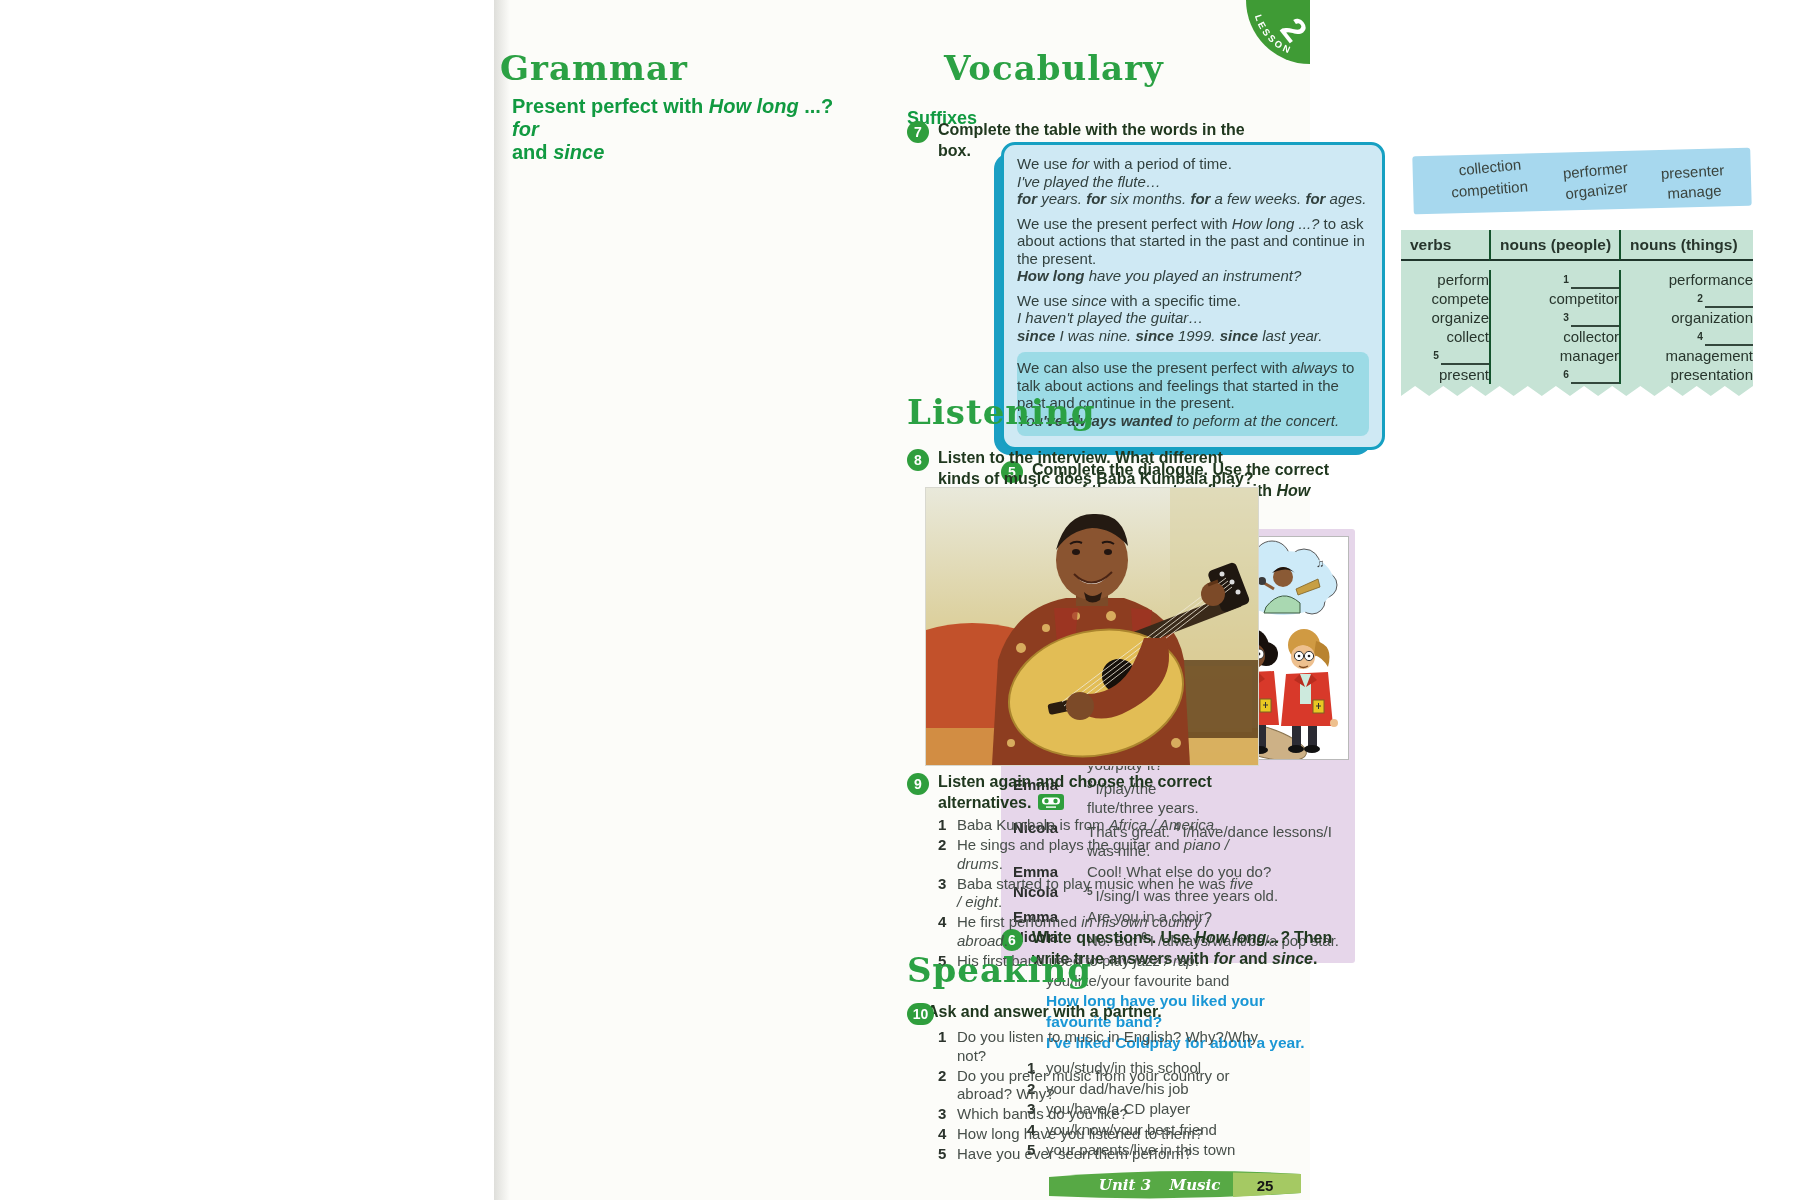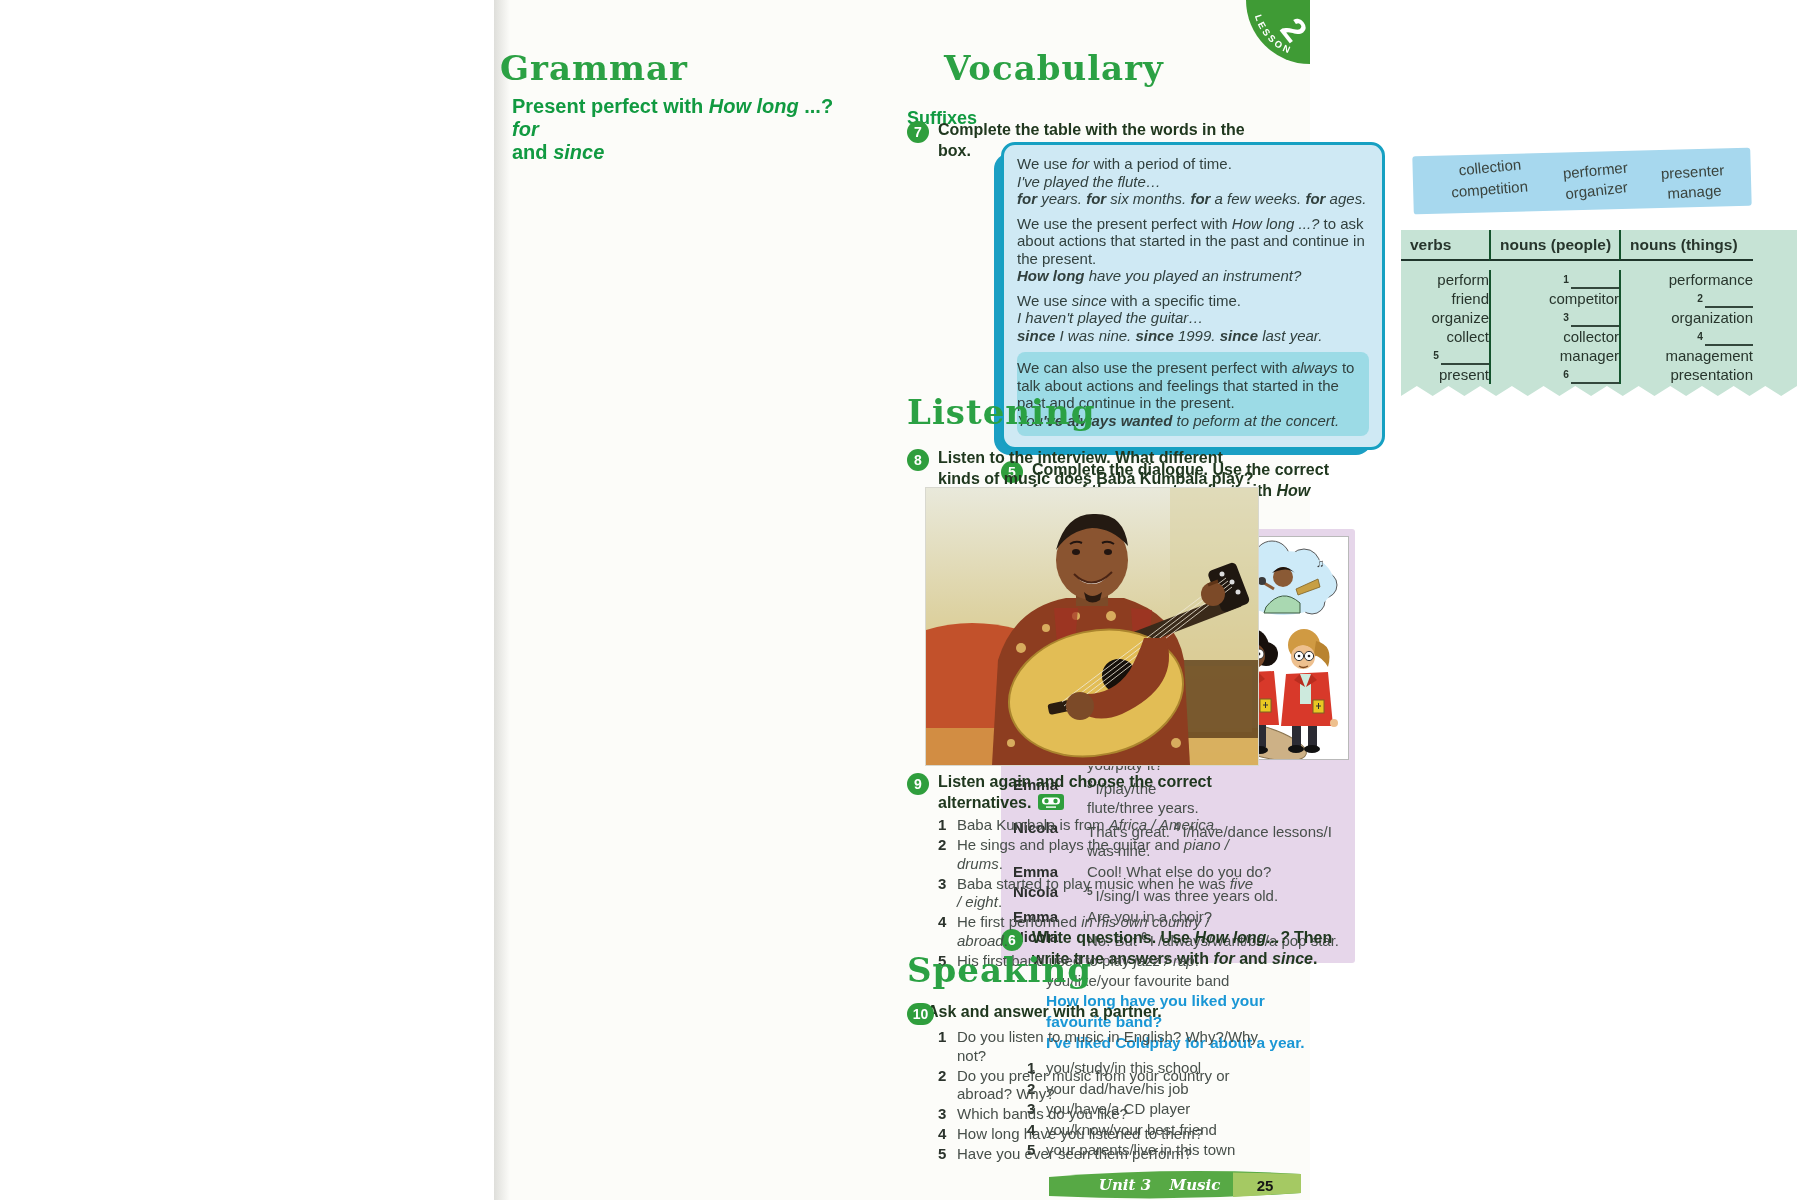--- a/index.html
+++ b/index.html
@@ -40,21 +40,21 @@
   
   .wordbox{left:919px;top:152px;width:338px;height:58px;background:#a7d8ee;border-radius:3px;transform:rotate(-1.5deg);font-size:15px;color:#3a433d;}
   .wordbox span{position:absolute;display:inline-block;}
   .wb0{left:46px;top:4px;transform:rotate(-4deg);}
   .wb1{left:150px;top:10px;transform:rotate(-4deg);}
   .wb2{left:248px;top:14px;transform:rotate(-2deg);}
   .wb3{left:38px;top:26px;transform:rotate(-3deg);}
   .wb4{left:152px;top:30px;transform:rotate(-5deg);}
   .wb5{left:254px;top:34px;transform:rotate(-2deg);}
   
-  .vtable{left:907px;top:230px;width:396px;background:#c6e3d5;color:#27352c;clip-path:polygon(0 0,100% 0,100% 94%,96% 100%,92% 94%,88% 100%,84% 94%,80% 100%,76% 94%,72% 100%,68% 94%,64% 100%,60% 94%,56% 100%,52% 94%,48% 100%,44% 94%,40% 100%,36% 94%,32% 100%,28% 94%,24% 100%,20% 94%,16% 100%,12% 94%,8% 100%,4% 94%,0 100%);padding-bottom:12px;}
+  .vtable{left:907px;top:230px;width:352px;background:#c6e3d5;color:#27352c;clip-path:polygon(0 0,100% 0,100% 94%,96% 100%,92% 94%,88% 100%,84% 94%,80% 100%,76% 94%,72% 100%,68% 94%,64% 100%,60% 94%,56% 100%,52% 94%,48% 100%,44% 94%,40% 100%,36% 94%,32% 100%,28% 94%,24% 100%,20% 94%,16% 100%,12% 94%,8% 100%,4% 94%,0 100%);padding-bottom:12px;}
   .vt-header,.vt-body{display:grid;grid-template-columns:88px 130px 134px;}
   .vt-hcell{font-weight:bold;font-size:15.5px;padding:6px 0 5px 9px;border-bottom:2px solid #1f352b;}
   .vt-hcell.c1,.vt-hcell.c2,.vt-cell.c1,.vt-cell.c2{border-left:2px solid #14532d;}
   .vt-body{grid-auto-rows:19px;padding-top:9px;text-align:right;}
   .vt-cell{font-size:15px;line-height:19px;padding-left:9px;}
   
   .items{font-size:15px;line-height:18.5px;width:320px;}
   .cassette{display:inline-block;vertical-align:-2px;margin-left:7px;}
   .photo{left:431px;top:487px;width:332px;height:277px;border:1px solid #d8d8cf;overflow:hidden;}
   
@@ -268,21 +268,21 @@
   <div class="abs vtable">
     <div class="vt-header">
       <div class="vt-hcell c0">verbs</div>
       <div class="vt-hcell c1">nouns (people)</div>
       <div class="vt-hcell c2">nouns (things)</div>
     </div>
     <div class="vt-body">
       <div class="vt-cell c0"><span class="s-n">perform</span></div>
         <div class="vt-cell c1"><span class="s-sup">1</span><span class="s-blank"></span></div>
         <div class="vt-cell c2"><span class="s-n">performance</span></div>
-      <div class="vt-cell c0"><span class="s-n">friend</span></div>
+      <div class="vt-cell c0"><span class="s-n">compete</span></div>
         <div class="vt-cell c1"><span class="s-n">competitor</span></div>
         <div class="vt-cell c2"><span class="s-sup">2</span><span class="s-blank"></span></div>
       <div class="vt-cell c0"><span class="s-n">organize</span></div>
         <div class="vt-cell c1"><span class="s-sup">3</span><span class="s-blank"></span></div>
         <div class="vt-cell c2"><span class="s-n">organization</span></div>
       <div class="vt-cell c0"><span class="s-n">collect</span></div>
         <div class="vt-cell c1"><span class="s-n">collector</span></div>
         <div class="vt-cell c2"><span class="s-sup">4</span><span class="s-blank"></span></div>
       <div class="vt-cell c0"><span class="s-sup">5</span><span class="s-blank"></span></div>
         <div class="vt-cell c1"><span class="s-n">manager</span></div>

